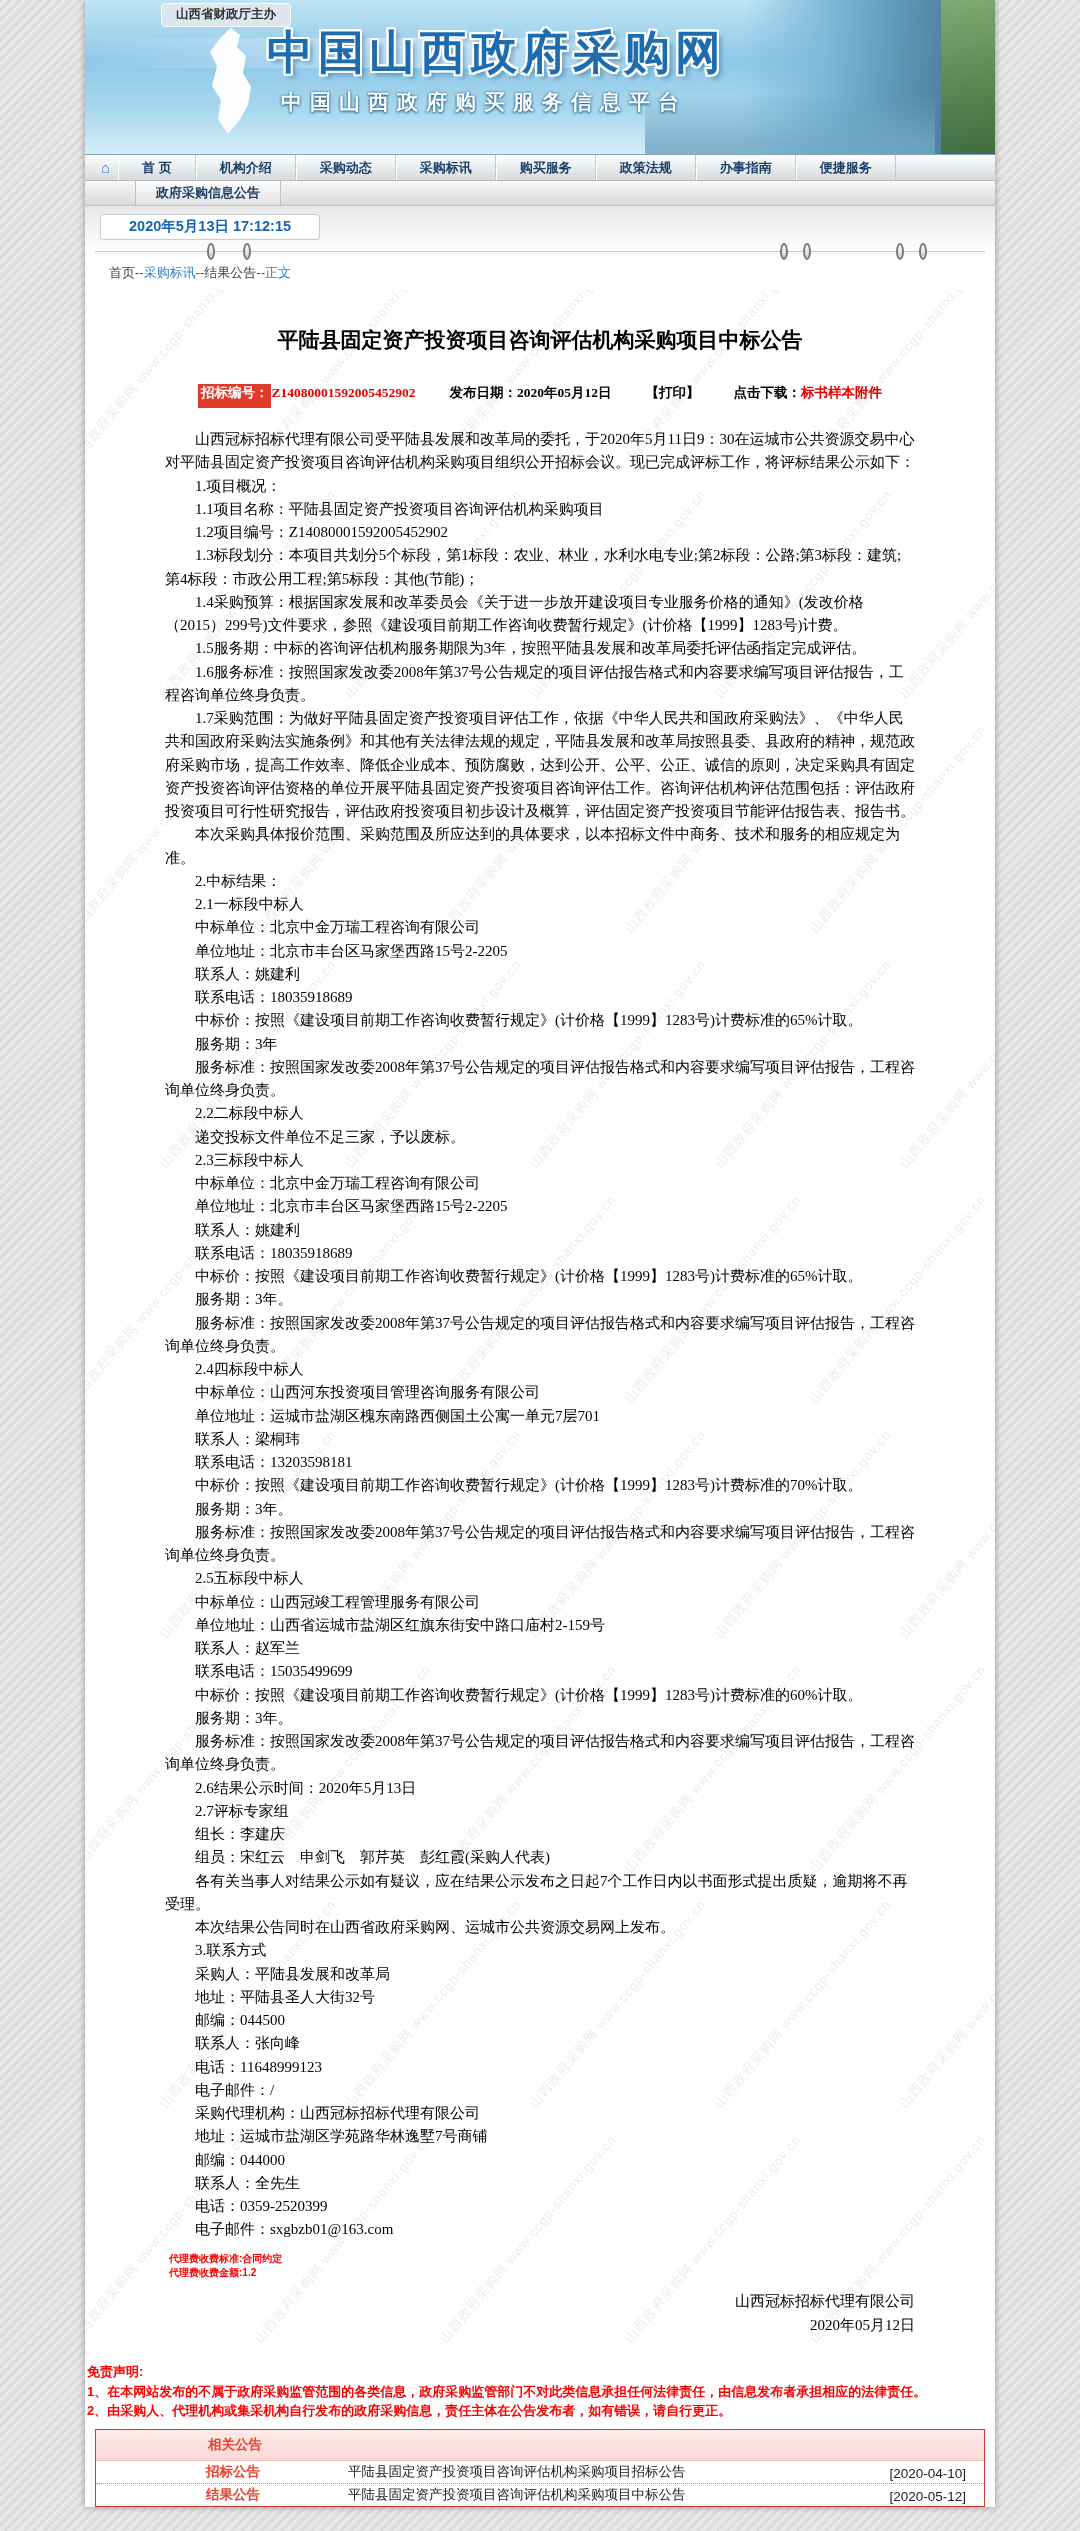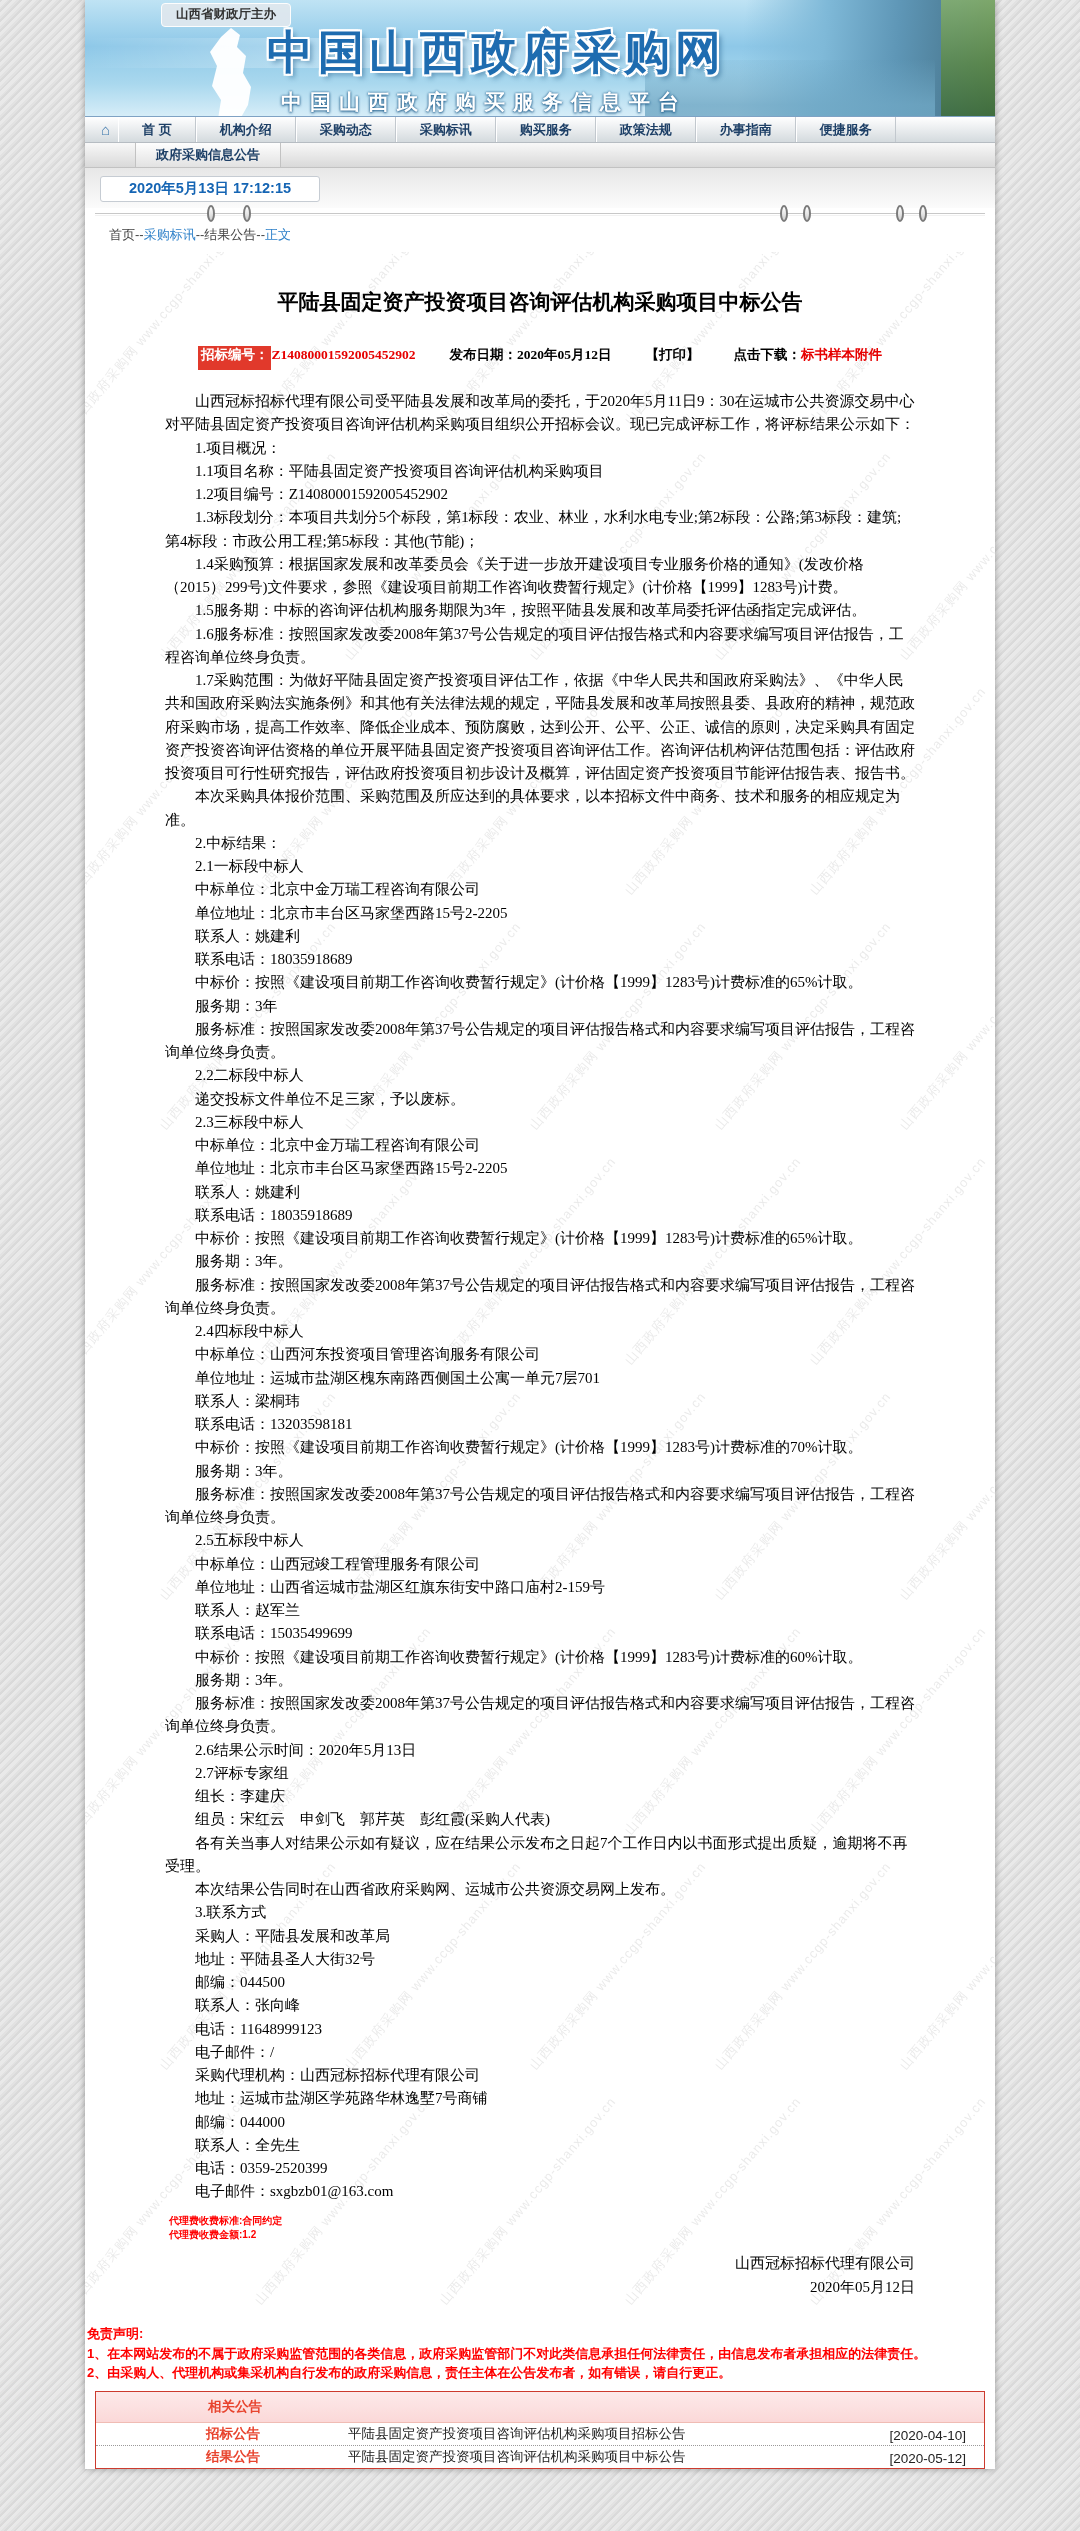--- a/index.html
+++ b/index.html
@@ -5,21 +5,21 @@
   * { box-sizing: border-box; }
   html,body { margin:0; padding:0; }
   body {
     width:1080px; min-height:2531px;
     font-family:"Liberation Sans","DejaVu Sans",sans-serif;
     background:repeating-linear-gradient(135deg,#dadada 0 2px,#e9e9e9 2px 5px,#e2e2e2 5px 7px);
   }
   .page { width:910px; margin-left:85px; background:#fff; box-shadow:0 0 7px rgba(0,0,0,.35); position:relative; }
 
   
-  .banner { height:116px; position:relative; overflow:hidden;
+  .banner { height:154px; position:relative; overflow:hidden;
     background:linear-gradient(180deg,#bfe3f4 0%,#8ec8e8 40%,#a9d8ee 72%,#d6edf8 100%); }
   .banner-streak { position:absolute; left:0; top:38px; width:100%; height:30px;
     background:linear-gradient(100deg,rgba(255,255,255,.0),rgba(255,255,255,.45) 40%,rgba(255,255,255,0) 70%); }
   .banner-photo { position:absolute; right:0; top:0; height:100%; width:360px;
     background:linear-gradient(95deg,rgba(140,200,232,0) 0%,rgba(140,200,232,0) 30%,#7fb9d8 52%,#5e96b6 72%,#4d7d96 88%,#456b52 100%); }
   .banner-green { position:absolute; right:0; top:0; height:100%; width:54px;
     background:linear-gradient(180deg,#86b06c 0%,#5d8a4a 55%,#3f6d3a 100%); opacity:.85; }
   .banner-water { position:absolute; right:60px; bottom:0; height:56px; width:290px;
     background:linear-gradient(180deg,rgba(90,150,180,.1),#6fa7c4 80%); opacity:.8; }
   .host-tab { position:absolute; left:76px; top:3px; padding:2px 14px 3px;

